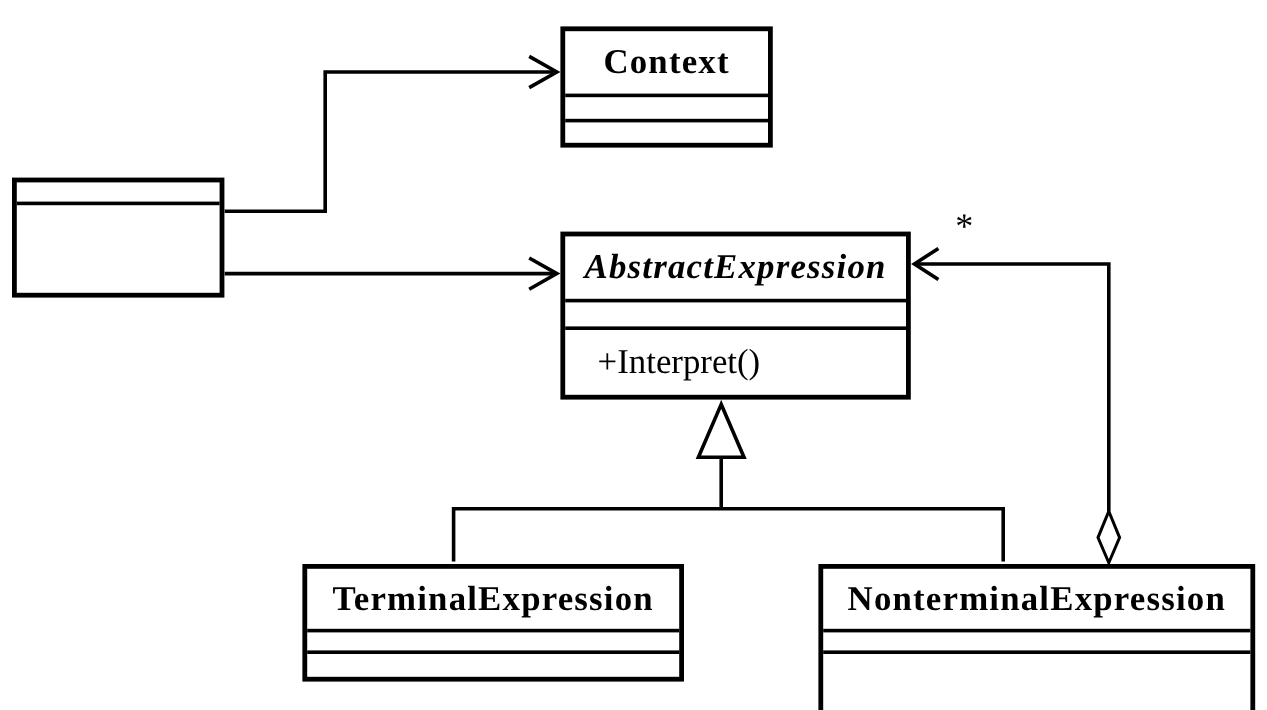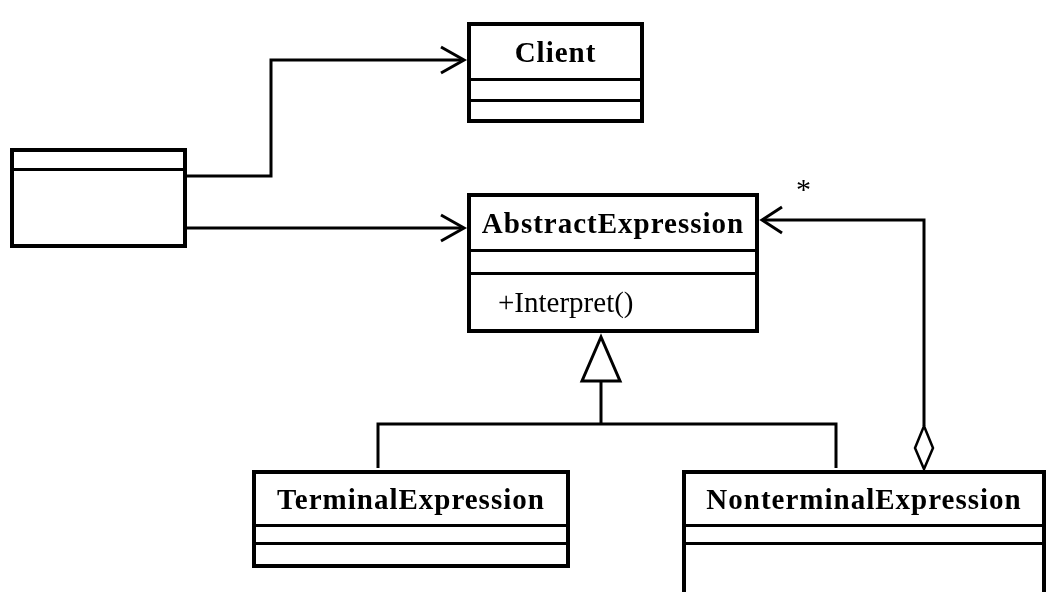--- a/index.html
+++ b/index.html
@@ -35,20 +35,21 @@
     display: flex;
     align-items: center;
     justify-content: center;
     font-weight: bold;
     font-size: 29px;
     letter-spacing: 1px;
     color: #000000;
     white-space: nowrap;
   }
   .uml-title.italic {
+    font-style: italic;
   }
   .uml-attrs {
     box-sizing: border-box;
     border-bottom: 3px solid #000000;
   }
   .uml-methods {
     box-sizing: border-box;
     flex: 1;
     display: flex;
     align-items: center;
@@ -90,21 +91,21 @@
     <g>
       <path d="M782,207 L762,220 L782,233"></path>
       <path d="M762,220 L924,220 L924,426"></path>
       <polygon points="924,426 933,448 924,469 915,448" fill="#ffffff" stroke-width="2.5"></polygon>
     </g>
   </svg>
 
   <div class="multiplicity-label" style="left:796px; top:172px;">*</div>
 
   <div class="uml-class" style="left:467px; top:22px; width:177px; height:101px;">
-    <div class="uml-title" style="height:55px;">Client</div>
+    <div class="uml-title" style="height:55px;">Context</div>
     <div class="uml-attrs" style="height:21px;"></div>
     <div class="uml-methods"></div>
   </div>
 
   <div class="uml-class" style="left:10px; top:148px; width:177px; height:100px;">
     <div class="uml-attrs" style="height:19px;"></div>
     <div class="uml-methods"></div>
   </div>
 
   <div class="uml-class" style="left:467px; top:193px; width:292px; height:140px;">

